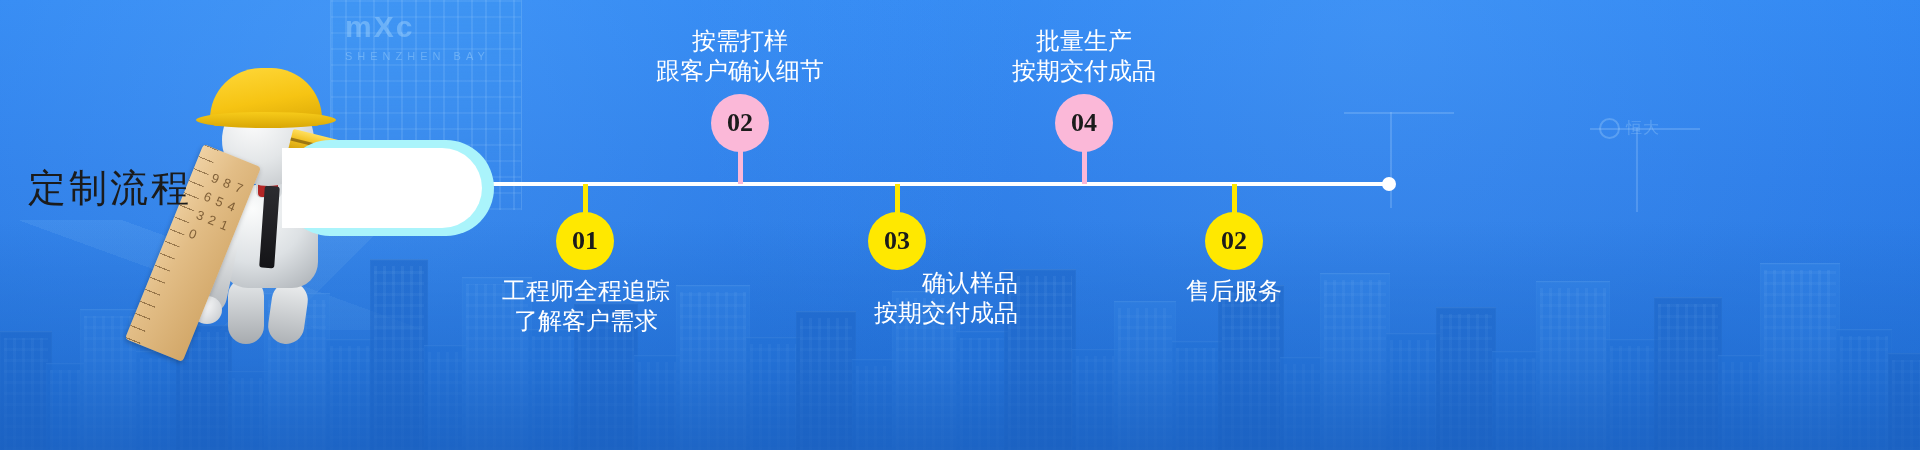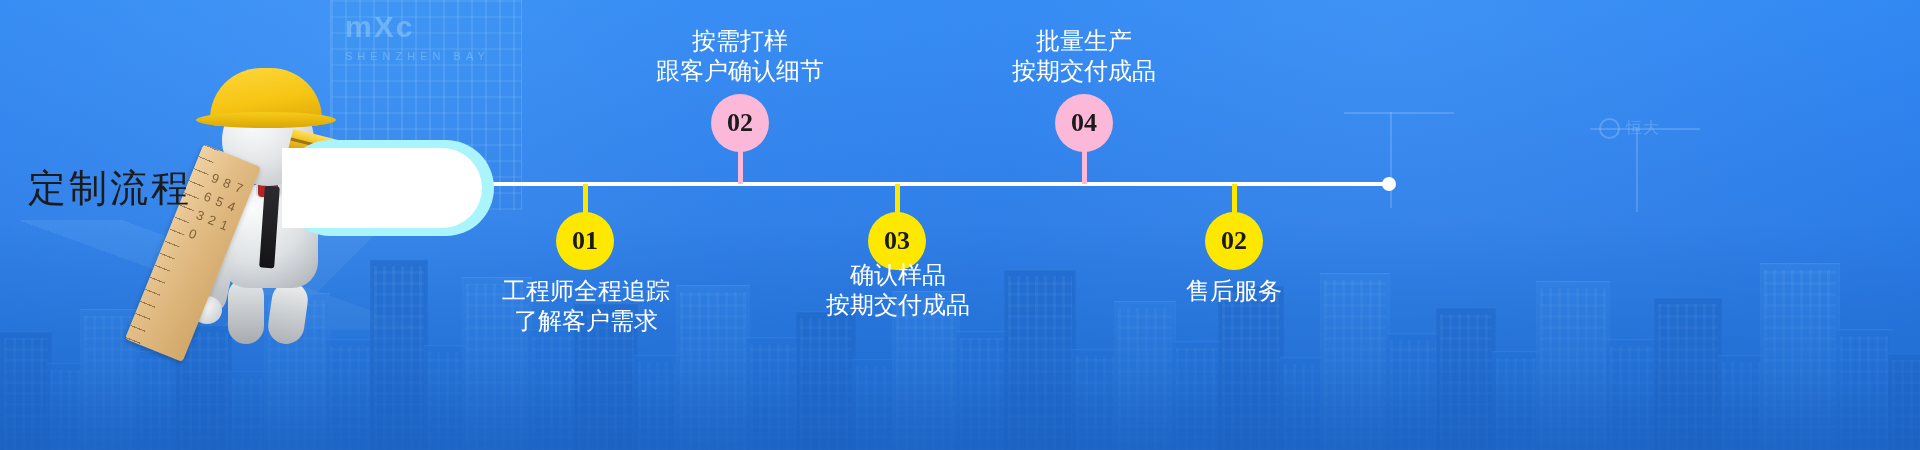--- a/index.html
+++ b/index.html
@@ -425,21 +425,21 @@
     <div class="badge pink" style="left:711px; top:94px;">02</div>
     <div class="step-text" style="left:620px; top:26px; width:240px;">
       <div>按需打样</div>
       <div>跟客户确认细节</div>
     </div>
   </div>
 
   <div class="step">
     <div class="stem yellow" style="left:895px; top:184px; height:32px;"></div>
     <div class="badge yellow" style="left:868px; top:212px;">03</div>
-    <div class="step-text" style="left:778px; top:260px; width:240px;">
+    <div class="step-text" style="left:778px; top:268px; width:240px;text-align:right;">
       <div>确认样品</div>
       <div>按期交付成品</div>
     </div>
   </div>
 
   <div class="step">
     <div class="stem pink" style="left:1082px; top:150px; height:34px;"></div>
     <div class="badge pink" style="left:1055px; top:94px;">04</div>
     <div class="step-text" style="left:964px; top:26px; width:240px;">
       <div>批量生产</div>

